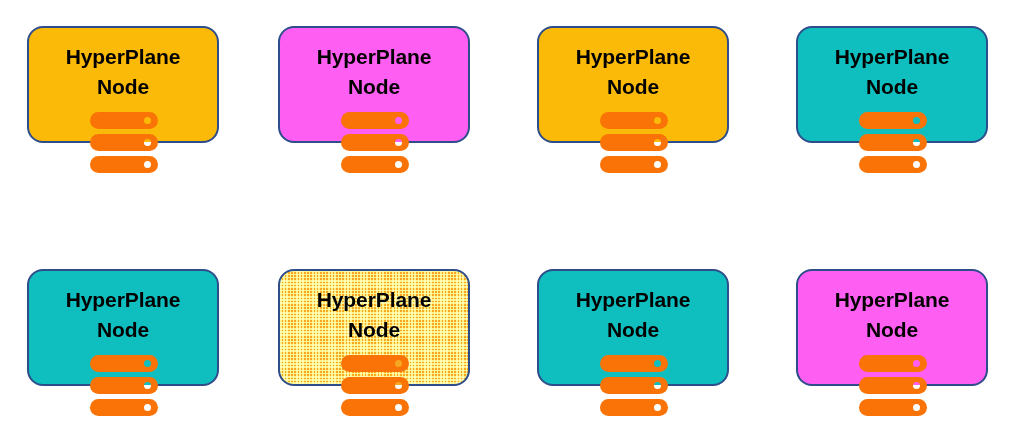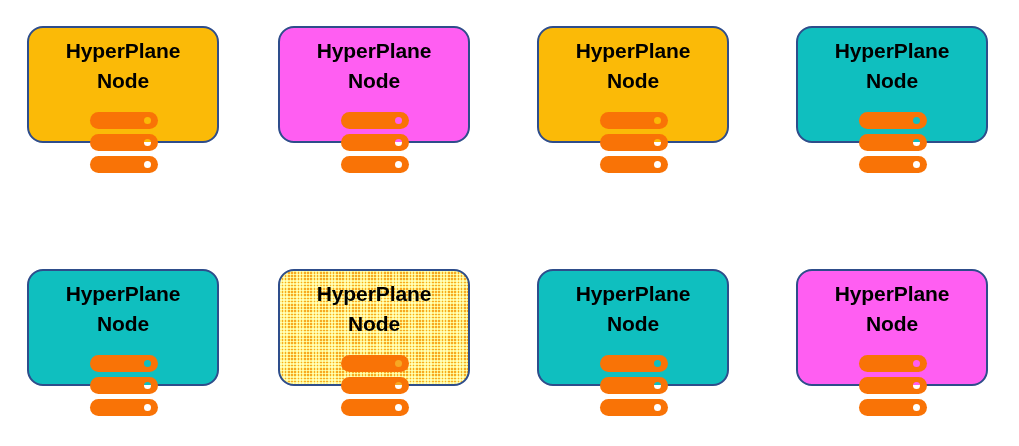--- a/index.html
+++ b/index.html
@@ -52,21 +52,21 @@
         rgba(255,226,120,0.95) 1.6px,
         rgba(0,0,0,0) 1.6px,
         rgba(0,0,0,0) 3.2px);
     background-blend-mode: screen, screen;
   }
 
   .node-label {
     position: absolute;
     left: 0;
     right: 0;
-    top: 8px;
+    top: 14px;
     text-align: center;
     font-size: 21px;
     font-weight: bold;
     line-height: 1.42;
     color: #000000;
     letter-spacing: -0.1px;
     white-space: pre-line;
   }
 
   

